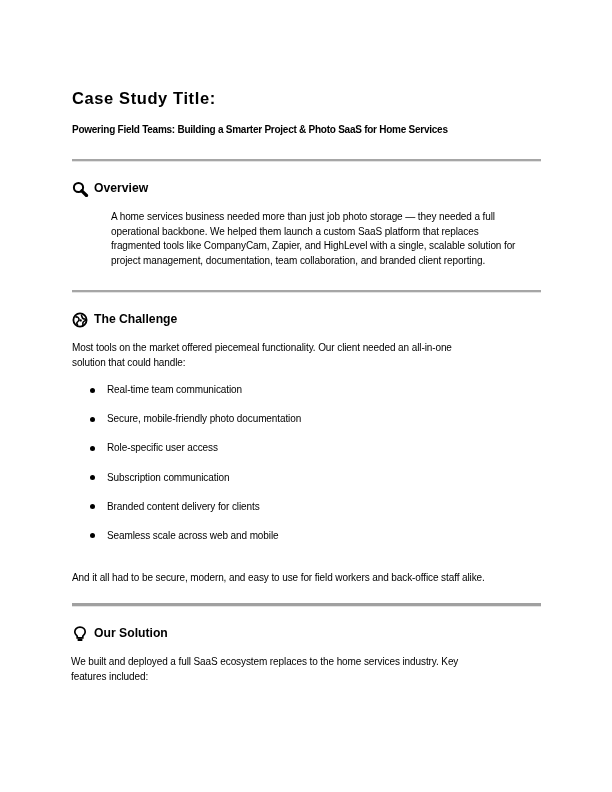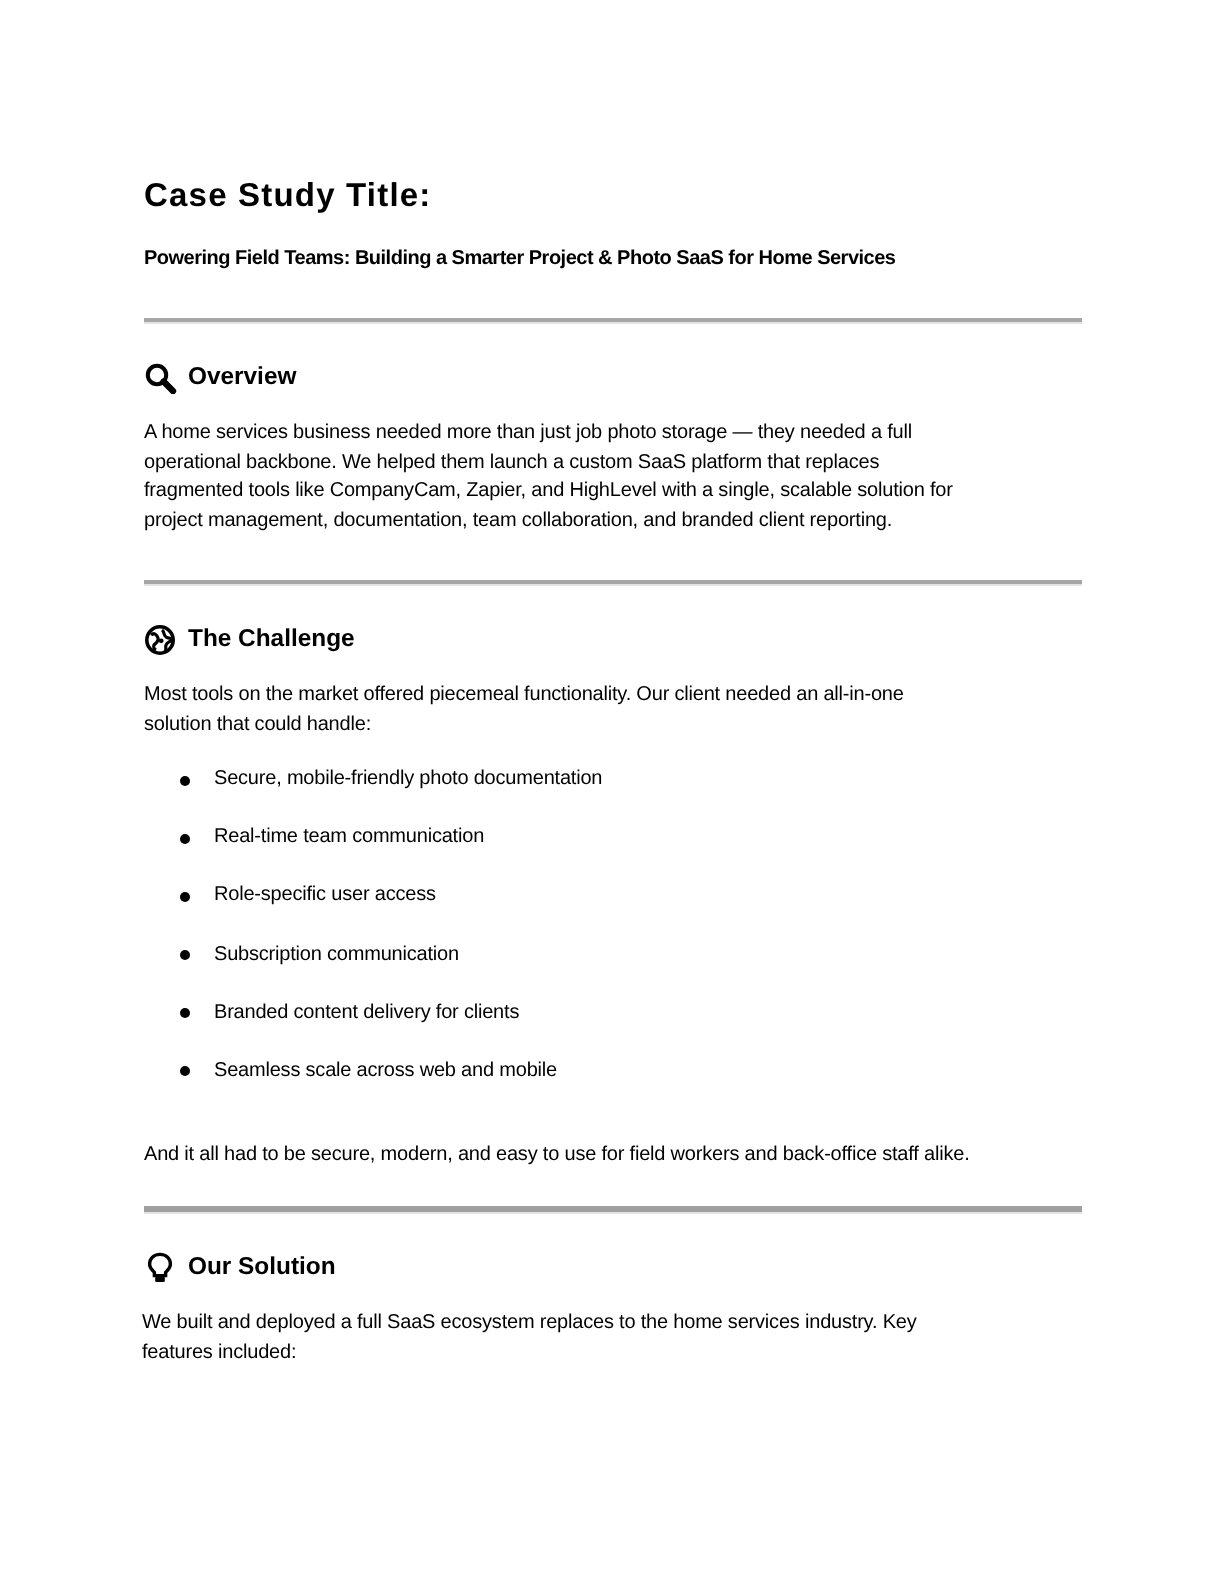--- a/index.html
+++ b/index.html
@@ -106,21 +106,21 @@
   <div class="heading" style="top:181px;">
     <span class="icon">
       <svg width="17" height="16" viewBox="0 0 17 16">
         <circle cx="6.5" cy="6.5" r="4.6" fill="none" stroke="#000" stroke-width="2"></circle>
         <line x1="9.8" y1="9.8" x2="14.5" y2="14.5" stroke="#000" stroke-width="3.2" stroke-linecap="round"></line>
       </svg>
     </span>
     <span>Overview</span>
   </div>
 
-  <div class="para" style="top:210px;">
+  <div class="para" style="top:210px;margin-left:39px;">
     <span class="line">A home services business needed more than just job photo storage — they needed a full</span>
     <span class="line">operational backbone. We helped them launch a custom SaaS platform that replaces</span>
     <span class="line">fragmented tools like CompanyCam, Zapier, and HighLevel with a single, scalable solution  for</span>
     <span class="line">project management, documentation, team collaboration, and branded client reporting.</span>
   </div>
 
   <div class="divider" style="top:290px;"></div>
 
   <div class="heading" style="top:312px;">
     <span class="icon">
@@ -133,22 +133,22 @@
     </span>
     <span>The Challenge</span>
   </div>
 
   <div class="para" style="top:341px;">
     <span class="line">Most tools on the market offered piecemeal functionality. Our client needed an all-in-one</span>
     <span class="line">solution that could handle:</span>
   </div>
 
   <ul class="bullets" style="top:383px;">
+    <li><span class="dot"></span><span>Real-time team communication</span></li>
     <li><span class="dot"></span><span>Secure, mobile-friendly photo documentation</span></li>
-    <li><span class="dot"></span><span>Real-time team communication</span></li>
     <li><span class="dot"></span><span>Role-specific user access</span></li>
     <li><span class="dot"></span><span>Subscription communication</span></li>
     <li><span class="dot"></span><span>Branded content delivery for clients</span></li>
     <li><span class="dot"></span><span>Seamless scale across web and mobile</span></li>
   </ul>
 
   <div class="para" style="top:571px;">
     <span class="line">And it all had to be secure, modern, and easy to use for field workers and back-office staff alike.</span>
   </div>
 

